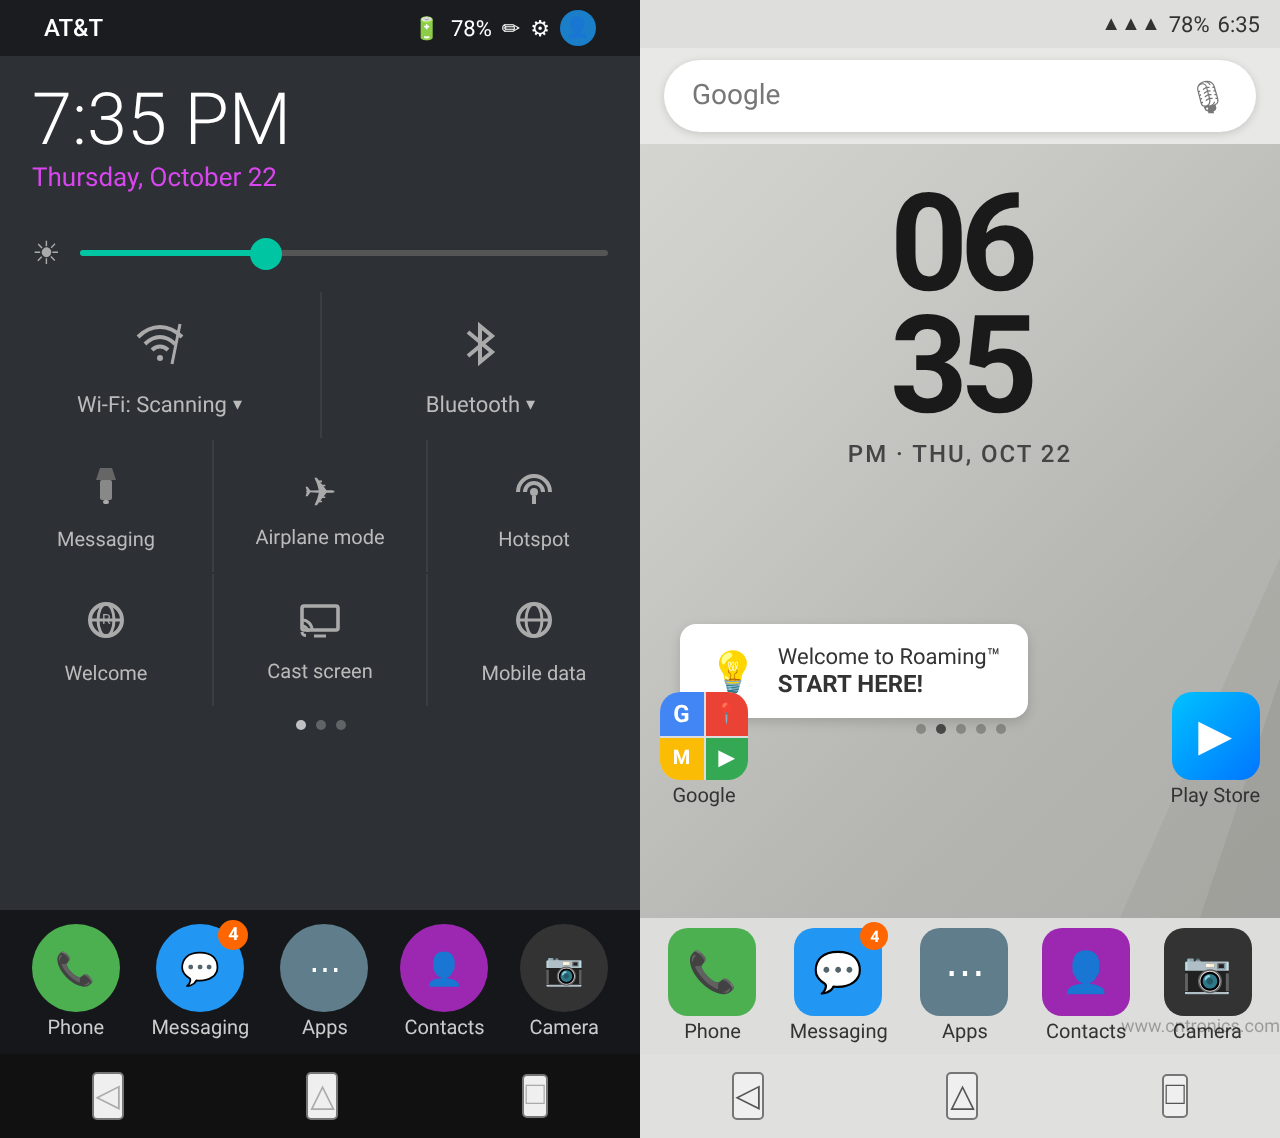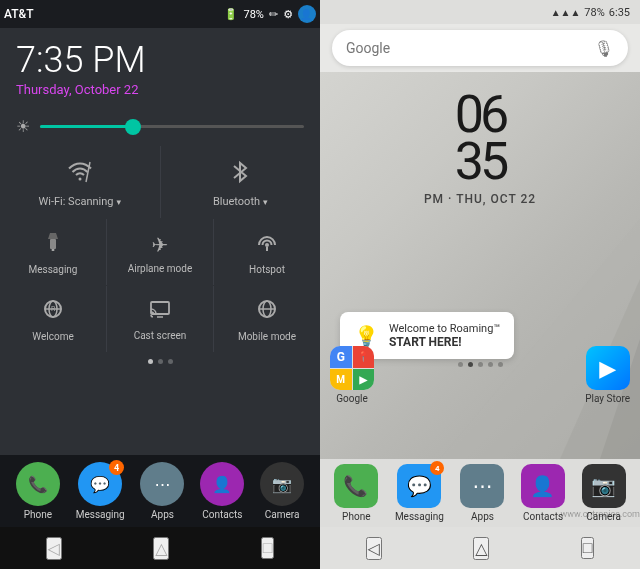--- a/index.html
+++ b/index.html
@@ -20,21 +20,21 @@
       flex-direction: column;
       position: relative;
     }
 
     .status-bar {
       background: #1a1c20;
       height: 28px;
       display: flex;
       align-items: center;
       justify-content: space-between;
-      padding: 0 4px;
+      padding: 0 22px;
       color: white;
       font-size: 11px;
     }
 
     .status-bar-left {
       font-weight: 500;
       font-size: 12px;
     }
 
     .status-bar-right {
@@ -287,22 +287,22 @@
       position: absolute;
       top: 20px;
       left: 0;
       right: 0;
       display: flex;
       flex-direction: column;
       align-items: center;
     }
 
     .clock-time {
-      font-size: 52px;
-      font-weight: 400;
+      font-size: 68px;
+      font-weight: 700;
       color: #1a1a1a;
       line-height: 0.9;
       letter-spacing: -4px;
     }
 
     .clock-ampm-date {
       font-size: 12px;
       color: #444;
       margin-top: 6px;
       font-weight: 500;
@@ -590,21 +590,21 @@
       <div class="toggle-label-3">Cast screen</div>
     </div>
     <div class="toggle-item-3">
       <div class="toggle-icon-3">
         <svg width="22" height="22" viewBox="0 0 22 22" fill="none">
           <circle cx="11" cy="11" r="8" stroke="#aaa" stroke-width="2"></circle>
           <ellipse cx="11" cy="11" rx="4" ry="8" stroke="#aaa" stroke-width="1.5"></ellipse>
           <line x1="3" y1="11" x2="19" y2="11" stroke="#aaa" stroke-width="1.5"></line>
         </svg>
       </div>
-      <div class="toggle-label-3">Mobile mode</div>
+      <div class="toggle-label-3">Mobile data</div>
     </div>
   </div>
 
   <div class="left-page-dots">
     <div class="left-page-dot active"></div>
     <div class="left-page-dot"></div>
     <div class="left-page-dot"></div>
   </div>
 
   <div class="bottom-dock">

